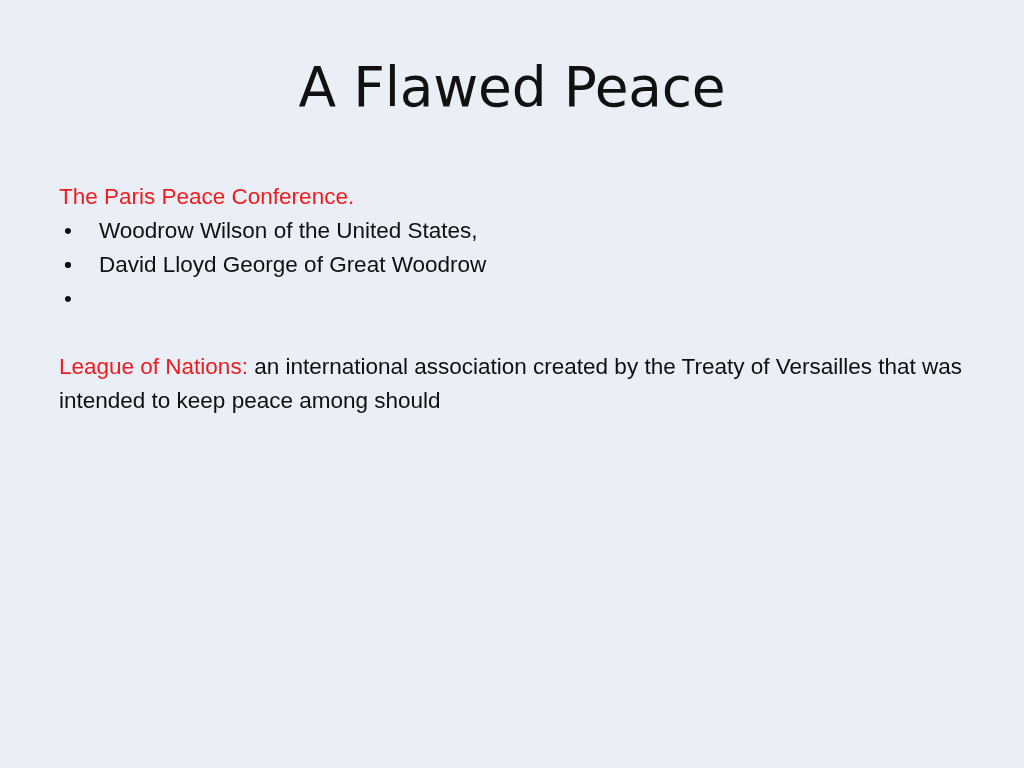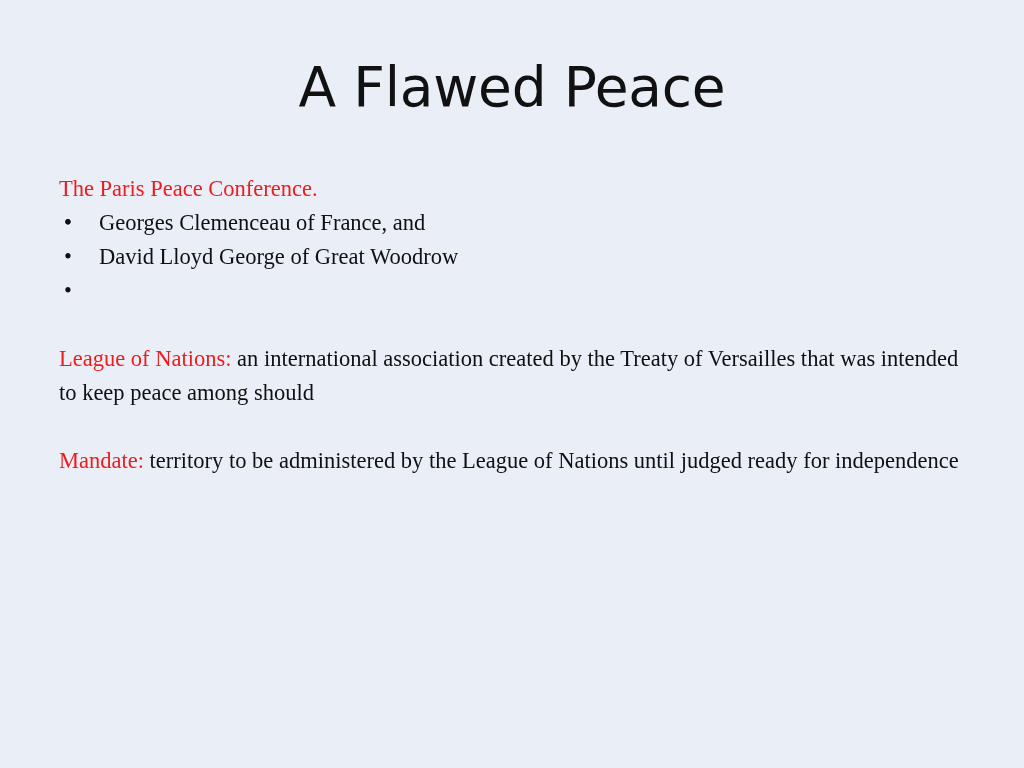--- a/index.html
+++ b/index.html
@@ -36,23 +36,23 @@
     color: #111111;
     letter-spacing: -0.2px;
     line-height: 1.08;
     white-space: nowrap;
   }
 
   
   #body-content {
     position: absolute;
     left: 59px;
-    top: 172px;
+    top: 180px;
     width: 920px;
-    font-family: Liberation Serif, serif;
+    font-family: Liberation Sans, sans-serif;
     font-size: 22.5px;
     line-height: 34px;
     color: #101010;
   }
 
   .section-heading {
     color: #ee1c1c;
     margin: 0;
     line-height: 34px;
   }
@@ -106,24 +106,24 @@
   <div id="slide-title">A Flawed Peace</div>
 
   <div id="body-content">
 
     <div>
       <p class="section-heading">The Paris Peace Conference.</p>
 
       <ul class="bullets">
         <li>
           <span class="bullet-dot">•</span>
+          <span>Woodrow Wilson of the United States,</span>
         </li>
         <li>
           <span class="bullet-dot">•</span>
-          <span>Georges Clemenceau of France, and</span>
         </li>
         <li>
           <span class="bullet-dot">•</span>
           <span>David Lloyd George of Great Woodrow</span>
         </li>
         <li>
           <span class="bullet-dot">•</span>
         </li>
       </ul>
     </div>
@@ -132,18 +132,15 @@
 
 
     <div class="spacer-line"></div>
 
     <p class="definition">
       <span class="term-red">League of Nations:</span><span> an international association created by the Treaty of Versailles that was intended to keep peace among should</span>
     </p>
 
     <div class="spacer-line"></div>
 
-    <p class="definition">
-      <span class="term-red">Mandate:</span><span> territory to be administered by the League of Nations until judged ready for independence</span>
-    </p>
 
   </div>
 </div>
 
 </body></html>

